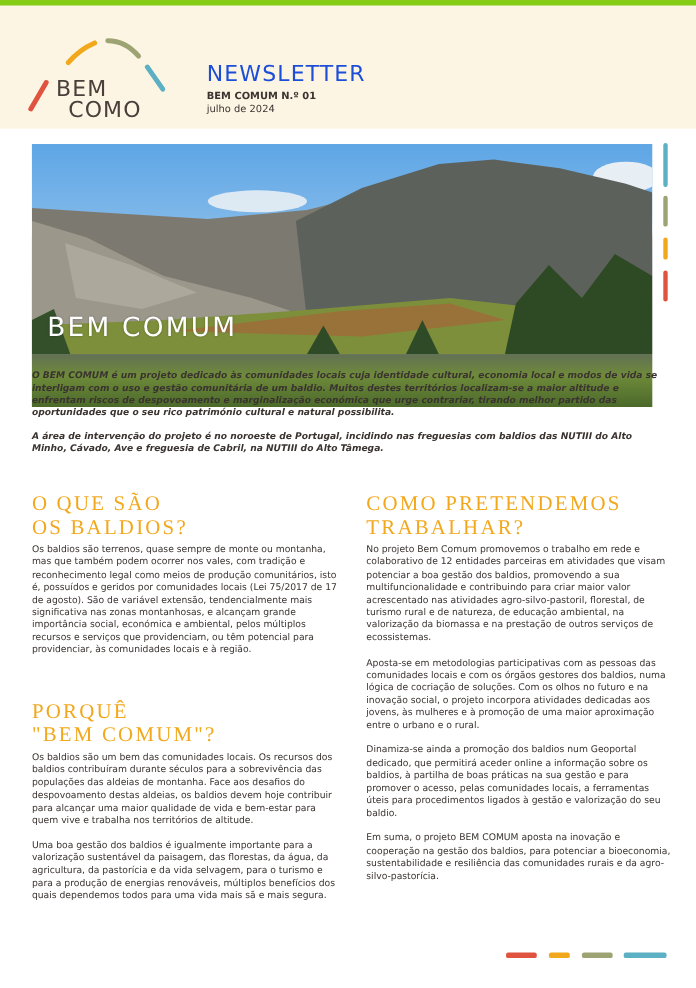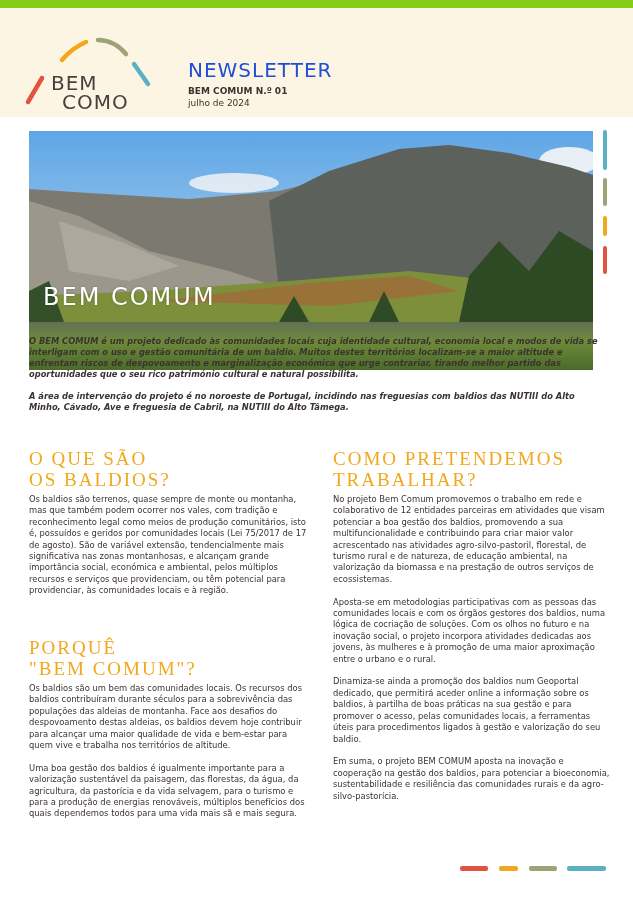--- a/index.html
+++ b/index.html
@@ -2,21 +2,21 @@
 <html><head>
   <meta charset="utf-8">
   <style>
     html, body { margin: 0; padding: 0; }
     body {
       width: 633px; height: 898px; background: #ffffff; position: relative; overflow: hidden;
       font-family: "DejaVu Sans", sans-serif; color: #3a3330;
     }
     .header {
       position: absolute; left: 0; top: 0; width: 633px; height: 117px;
-      background: #fdf5e4; border-top: 8px solid #84cc16; box-sizing: border-box;
+      background: #fdf5e4; border-top: 5px solid #84cc16; box-sizing: border-box;
     }
     .logo { position: absolute; left: 22px; top: 22px; width: 150px; height: 80px; }
     .logo .w1 { position: absolute; left: 29px; top: 41px; font-size: 20px; color: #4a3f3b; letter-spacing: 1px; font-family: "DejaVu Sans", sans-serif; }
     .logo .w2 { position: absolute; left: 40px; top: 60px; font-size: 20px; color: #4a3f3b; letter-spacing: 1px; font-family: "DejaVu Sans", sans-serif; }
     .nl-title { position: absolute; left: 188px; top: 50px; font-size: 20px; color: #1d4ed8; letter-spacing: 1px; font-family: "DejaVu Sans", sans-serif; }
     .nl-issue { position: absolute; left: 188px; top: 78px; font-size: 9px; font-weight: bold; color: #3a3330; }
     .nl-date { position: absolute; left: 188px; top: 90px; font-size: 9px; color: #3a3330; }
 
     .hero {
       position: absolute; left: 29px; top: 131px; width: 564px; height: 239px; overflow: hidden;

